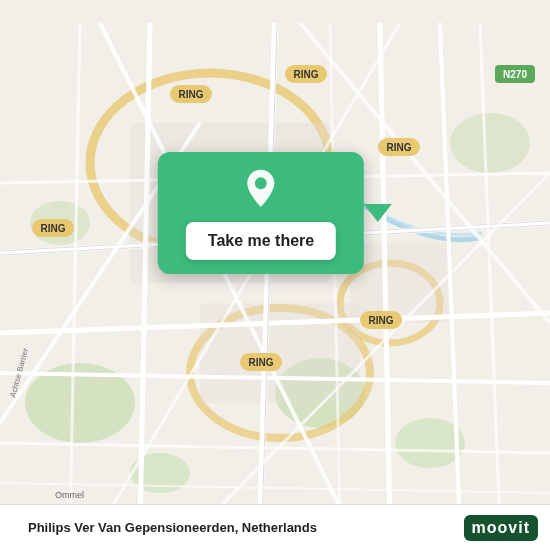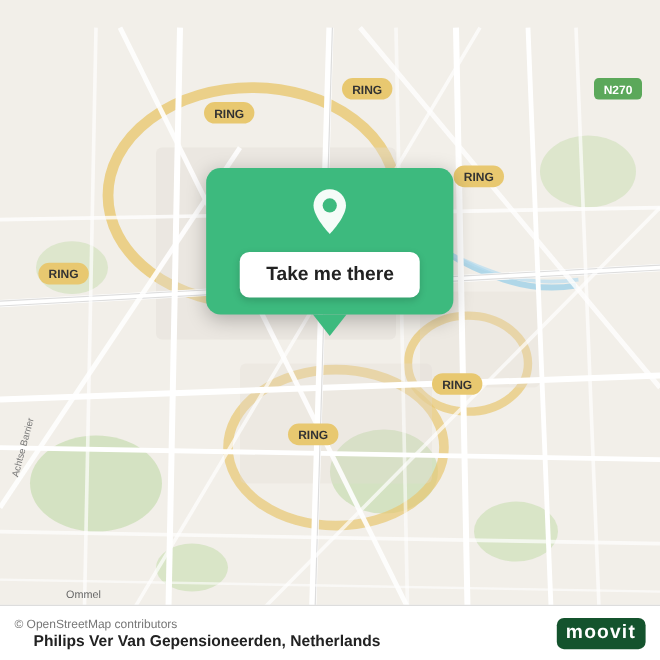--- a/index.html
+++ b/index.html
@@ -82,26 +82,26 @@
       letter-spacing: 1px;
     }
 
     .moovit-logo span {
       color: white;
     }
 
     
     .popup-card {
       position: absolute;
-      top: 140px;
+      top: 152px;
       left: 50%;
       transform: translateX(-50%);
       z-index: 20;
       display: flex;
-      flex-direction: column;
+      flex-direction: row;
       align-items: center;
     }
 
     .popup-box {
       background: #3dba7e;
       border-radius: 12px;
       padding: 16px 28px 14px 28px;
       display: flex;
       flex-direction: column;
       align-items: center;
@@ -228,20 +228,19 @@
         <path d="M22 2 C13.2 2 6 9.2 6 18 C6 29.5 22 46 22 46 C22 46 38 29.5 38 18 C38 9.2 30.8 2 22 2 Z" fill="white" opacity="0.95"></path>
         <circle cx="22" cy="18" r="7" fill="#3dba7e"></circle>
       </svg>
       <button class="take-me-btn">Take me there</button>
     </div>
     <div class="popup-triangle"></div>
   </div>
 
   <div class="bottom-bar">
     <div class="bottom-left">
-      <span class="copyright-text">© OpenStreetMap contributors</span>
       <span class="location-name">Philips Ver Van Gepensioneerden, Netherlands</span>
     </div>
     <div class="moovit-logo">
       <span>moovit</span>
     </div>
   </div>
 </div>
 
 </body></html>

